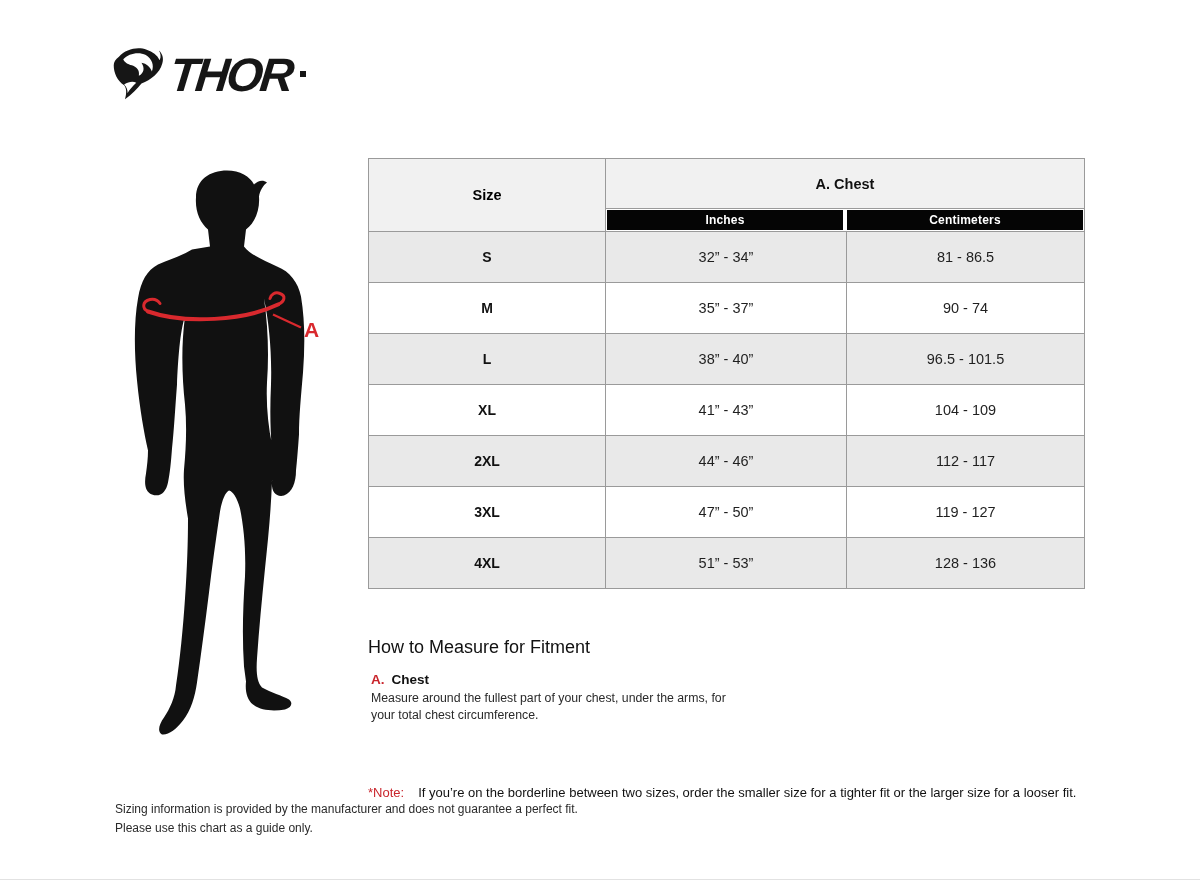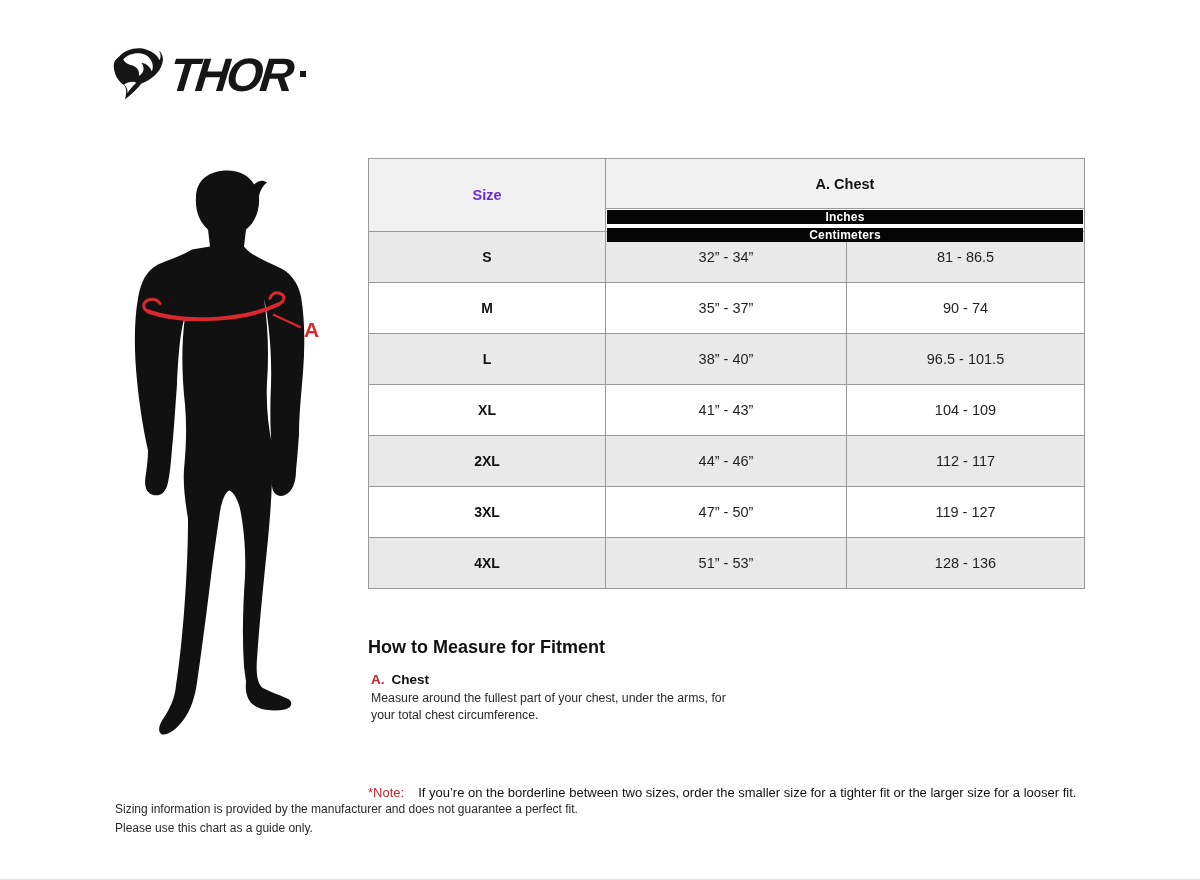--- a/index.html
+++ b/index.html
@@ -28,36 +28,36 @@
   .main { position: absolute; left: 368px; top: 138px; width: 716px; }
   .chart-title { font-size: 18px; font-weight: bold; color: #111; letter-spacing: -0.2px; }
 
   table.size-table {
     width: 716px; border-collapse: collapse; table-layout: fixed;
     margin-top: 20px; border: 1px solid #8f8f8f;
   }
   table.size-table th, table.size-table td {
     border: 1px solid #9a9a9a; text-align: center; vertical-align: middle;
   }
-  th.h-size { background: #f1f1f1; font-size: 14.5px; font-weight: bold; color: #6d28d9; height: 72px; }
+  th.h-size { background: #f1f1f1; font-size: 14.5px; font-weight: bold; color: #000000; height: 72px; }
   th.h-group { background: #f1f1f1; font-size: 14.5px; font-weight: bold; color: #111; height: 50px; }
   th.h-units { height: 22px; padding: 0; background: #ffffff; }
-  .bars { display: flex; gap: 4px; padding: 1px 1px; height: 22px; flex-direction: column; }
+  .bars { display: flex; gap: 4px; padding: 1px 1px; height: 22px; }
   .bar {
     flex: 1; background: #050505; color: #ffffff; font-size: 12px; font-weight: bold;
     display: flex; align-items: center; justify-content: center; letter-spacing: 0.2px;
   }
   td.c-size { font-weight: bold; font-size: 14px; color: #111; }
   td.c-val { font-size: 14.5px; color: #1f1f1f; }
   tr.row { height: 51px; }
   tr.row.alt td { background: #e9e9e9; }
   tr.row.plain td { background: #ffffff; }
 
   
-  .measure-title { position: absolute; left: 368px; top: 637px; font-size: 18px; font-weight: bold; color: #111; }
+  .measure-title { position: absolute; left: 368px; top: 637px; font-size: 18px; font-weight: normal; color: #111; }
   .measure-item { position: absolute; left: 371px; top: 672px; width: 380px; }
   .measure-key { font-size: 13.5px; font-weight: bold; }
   .measure-key .key { color: var(--red); }
   .measure-key .lbl { color: #111; margin-left: 7px; }
   .measure-desc { margin-top: 3px; font-size: 12.3px; line-height: 16.5px; color: #2a2a2a; width: 360px; }
 
   .note-line { position: absolute; left: 368px; top: 765px; font-size: 13px; font-weight: normal; color: #111; width: 716px; margin-top: 20px; }
   .note-label { color: var(--red); margin-right: 14px; }
 
   

